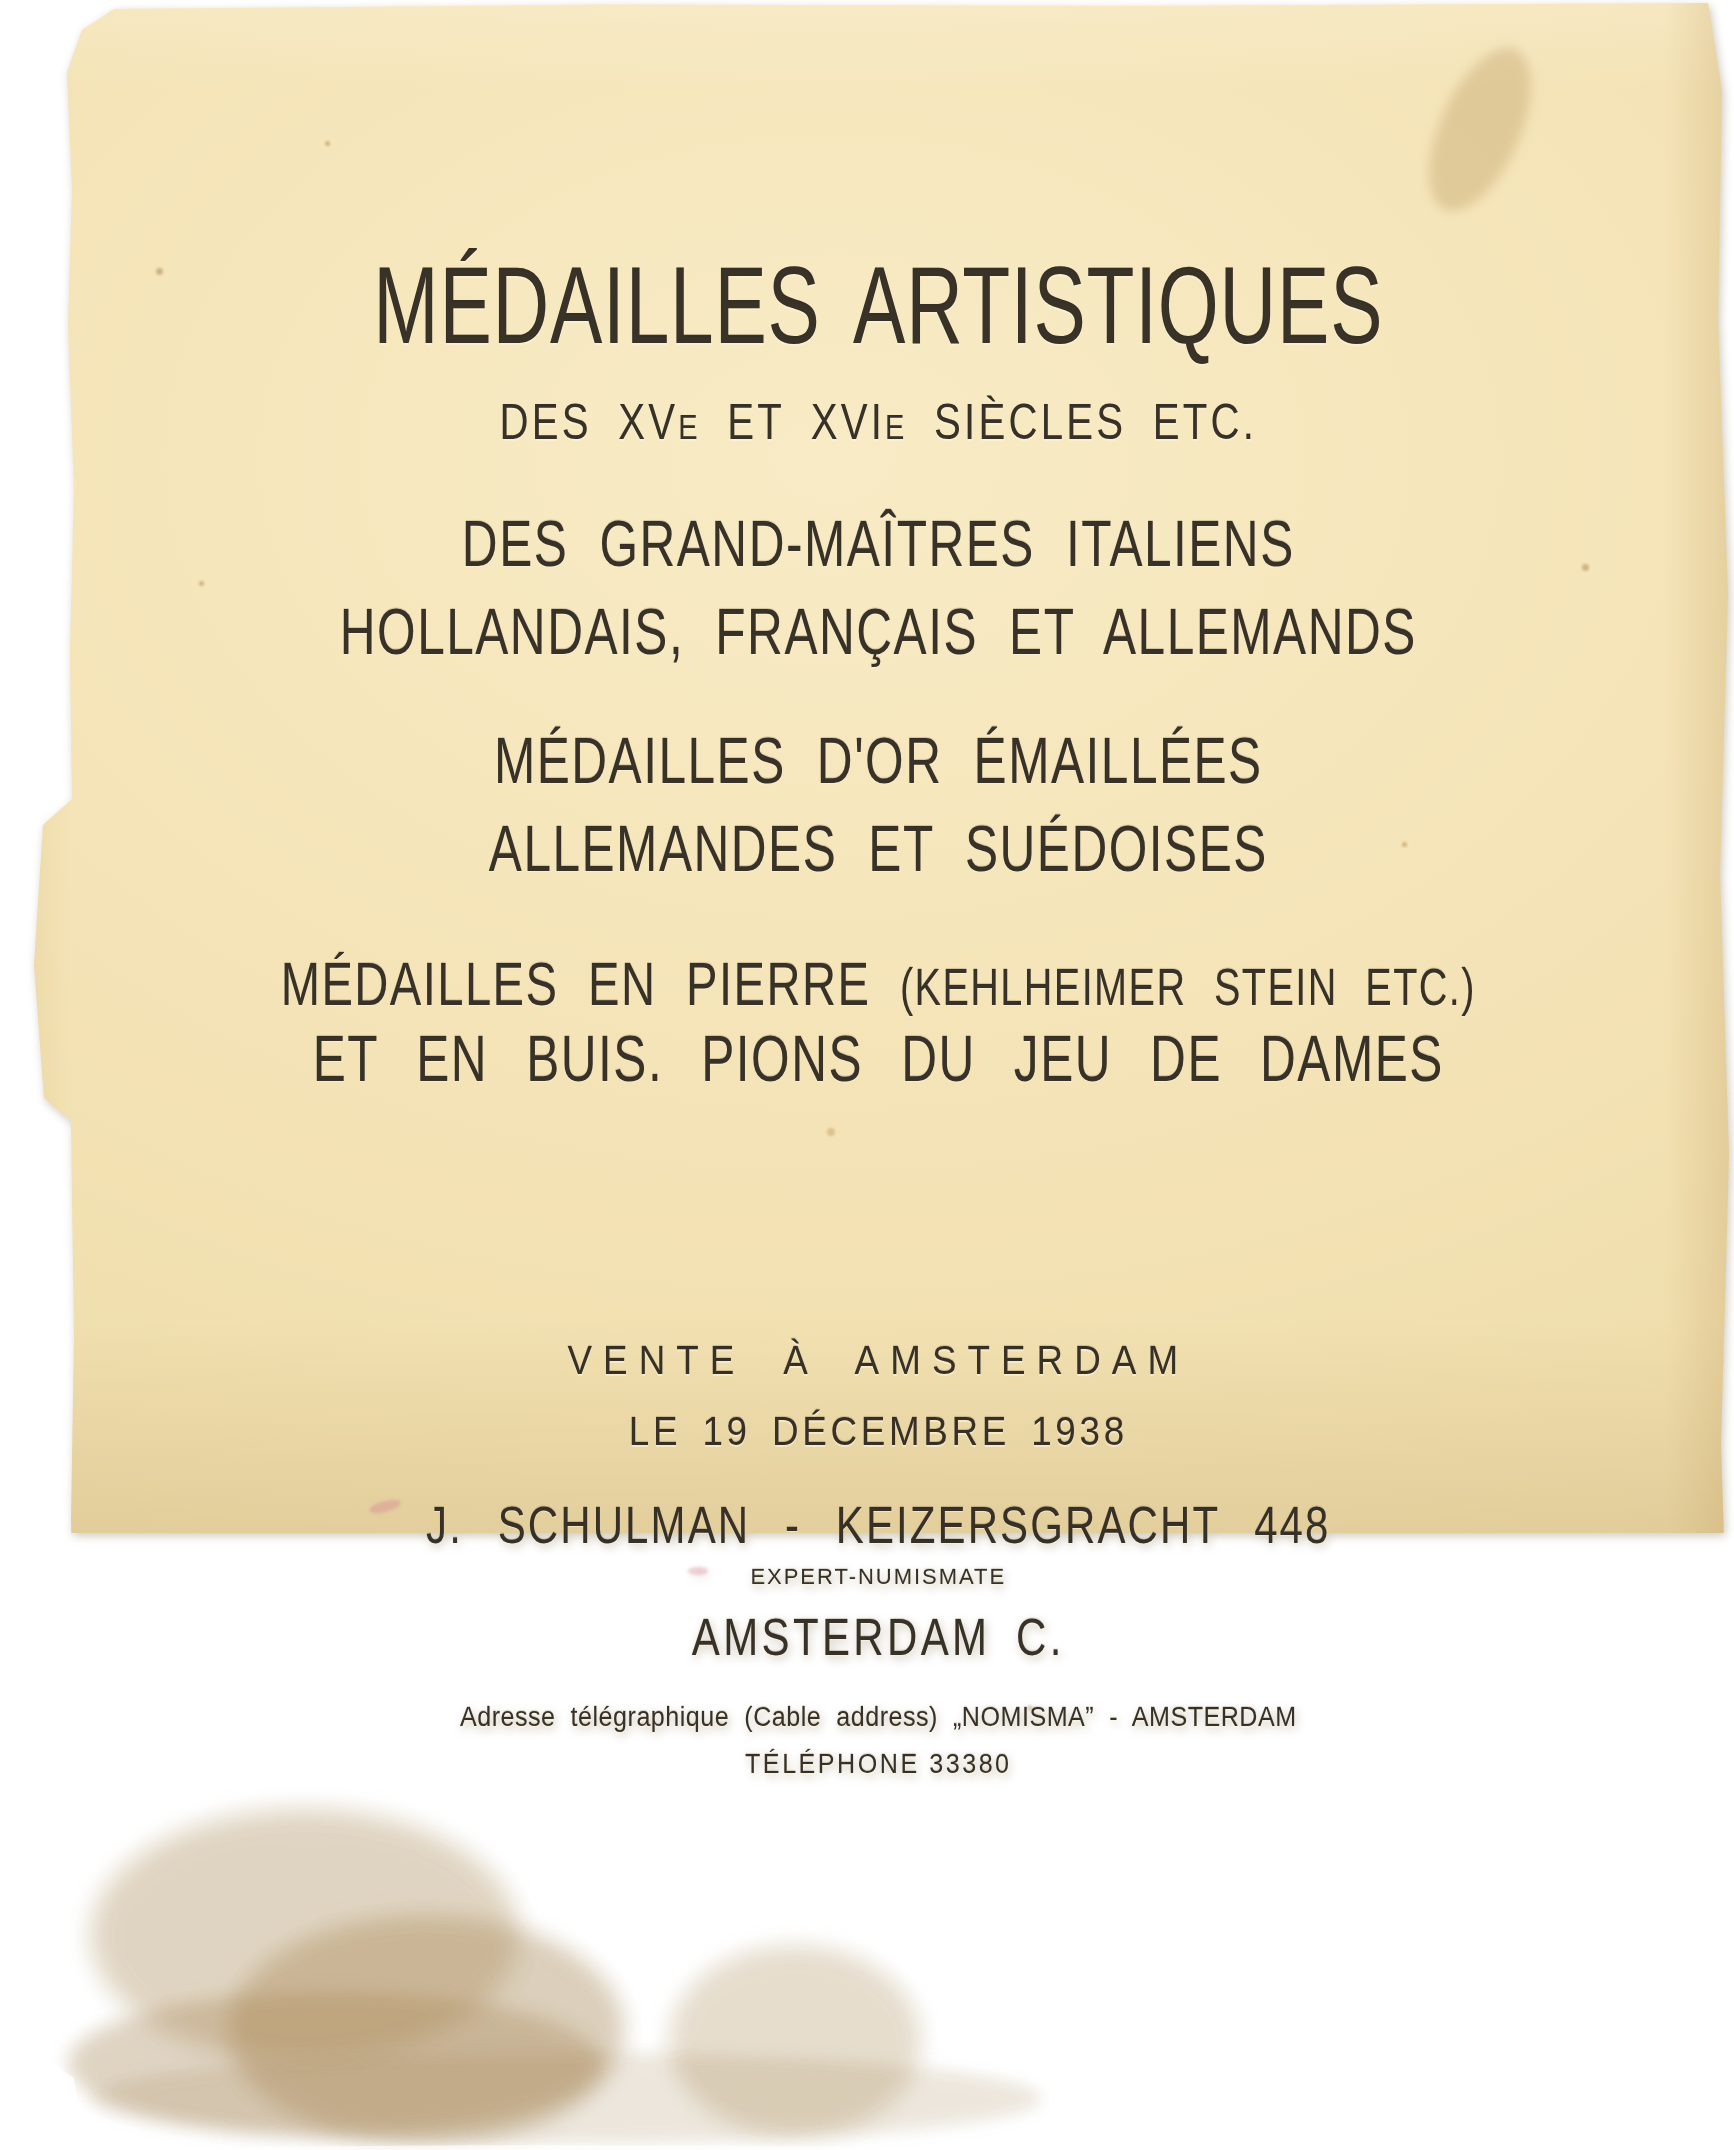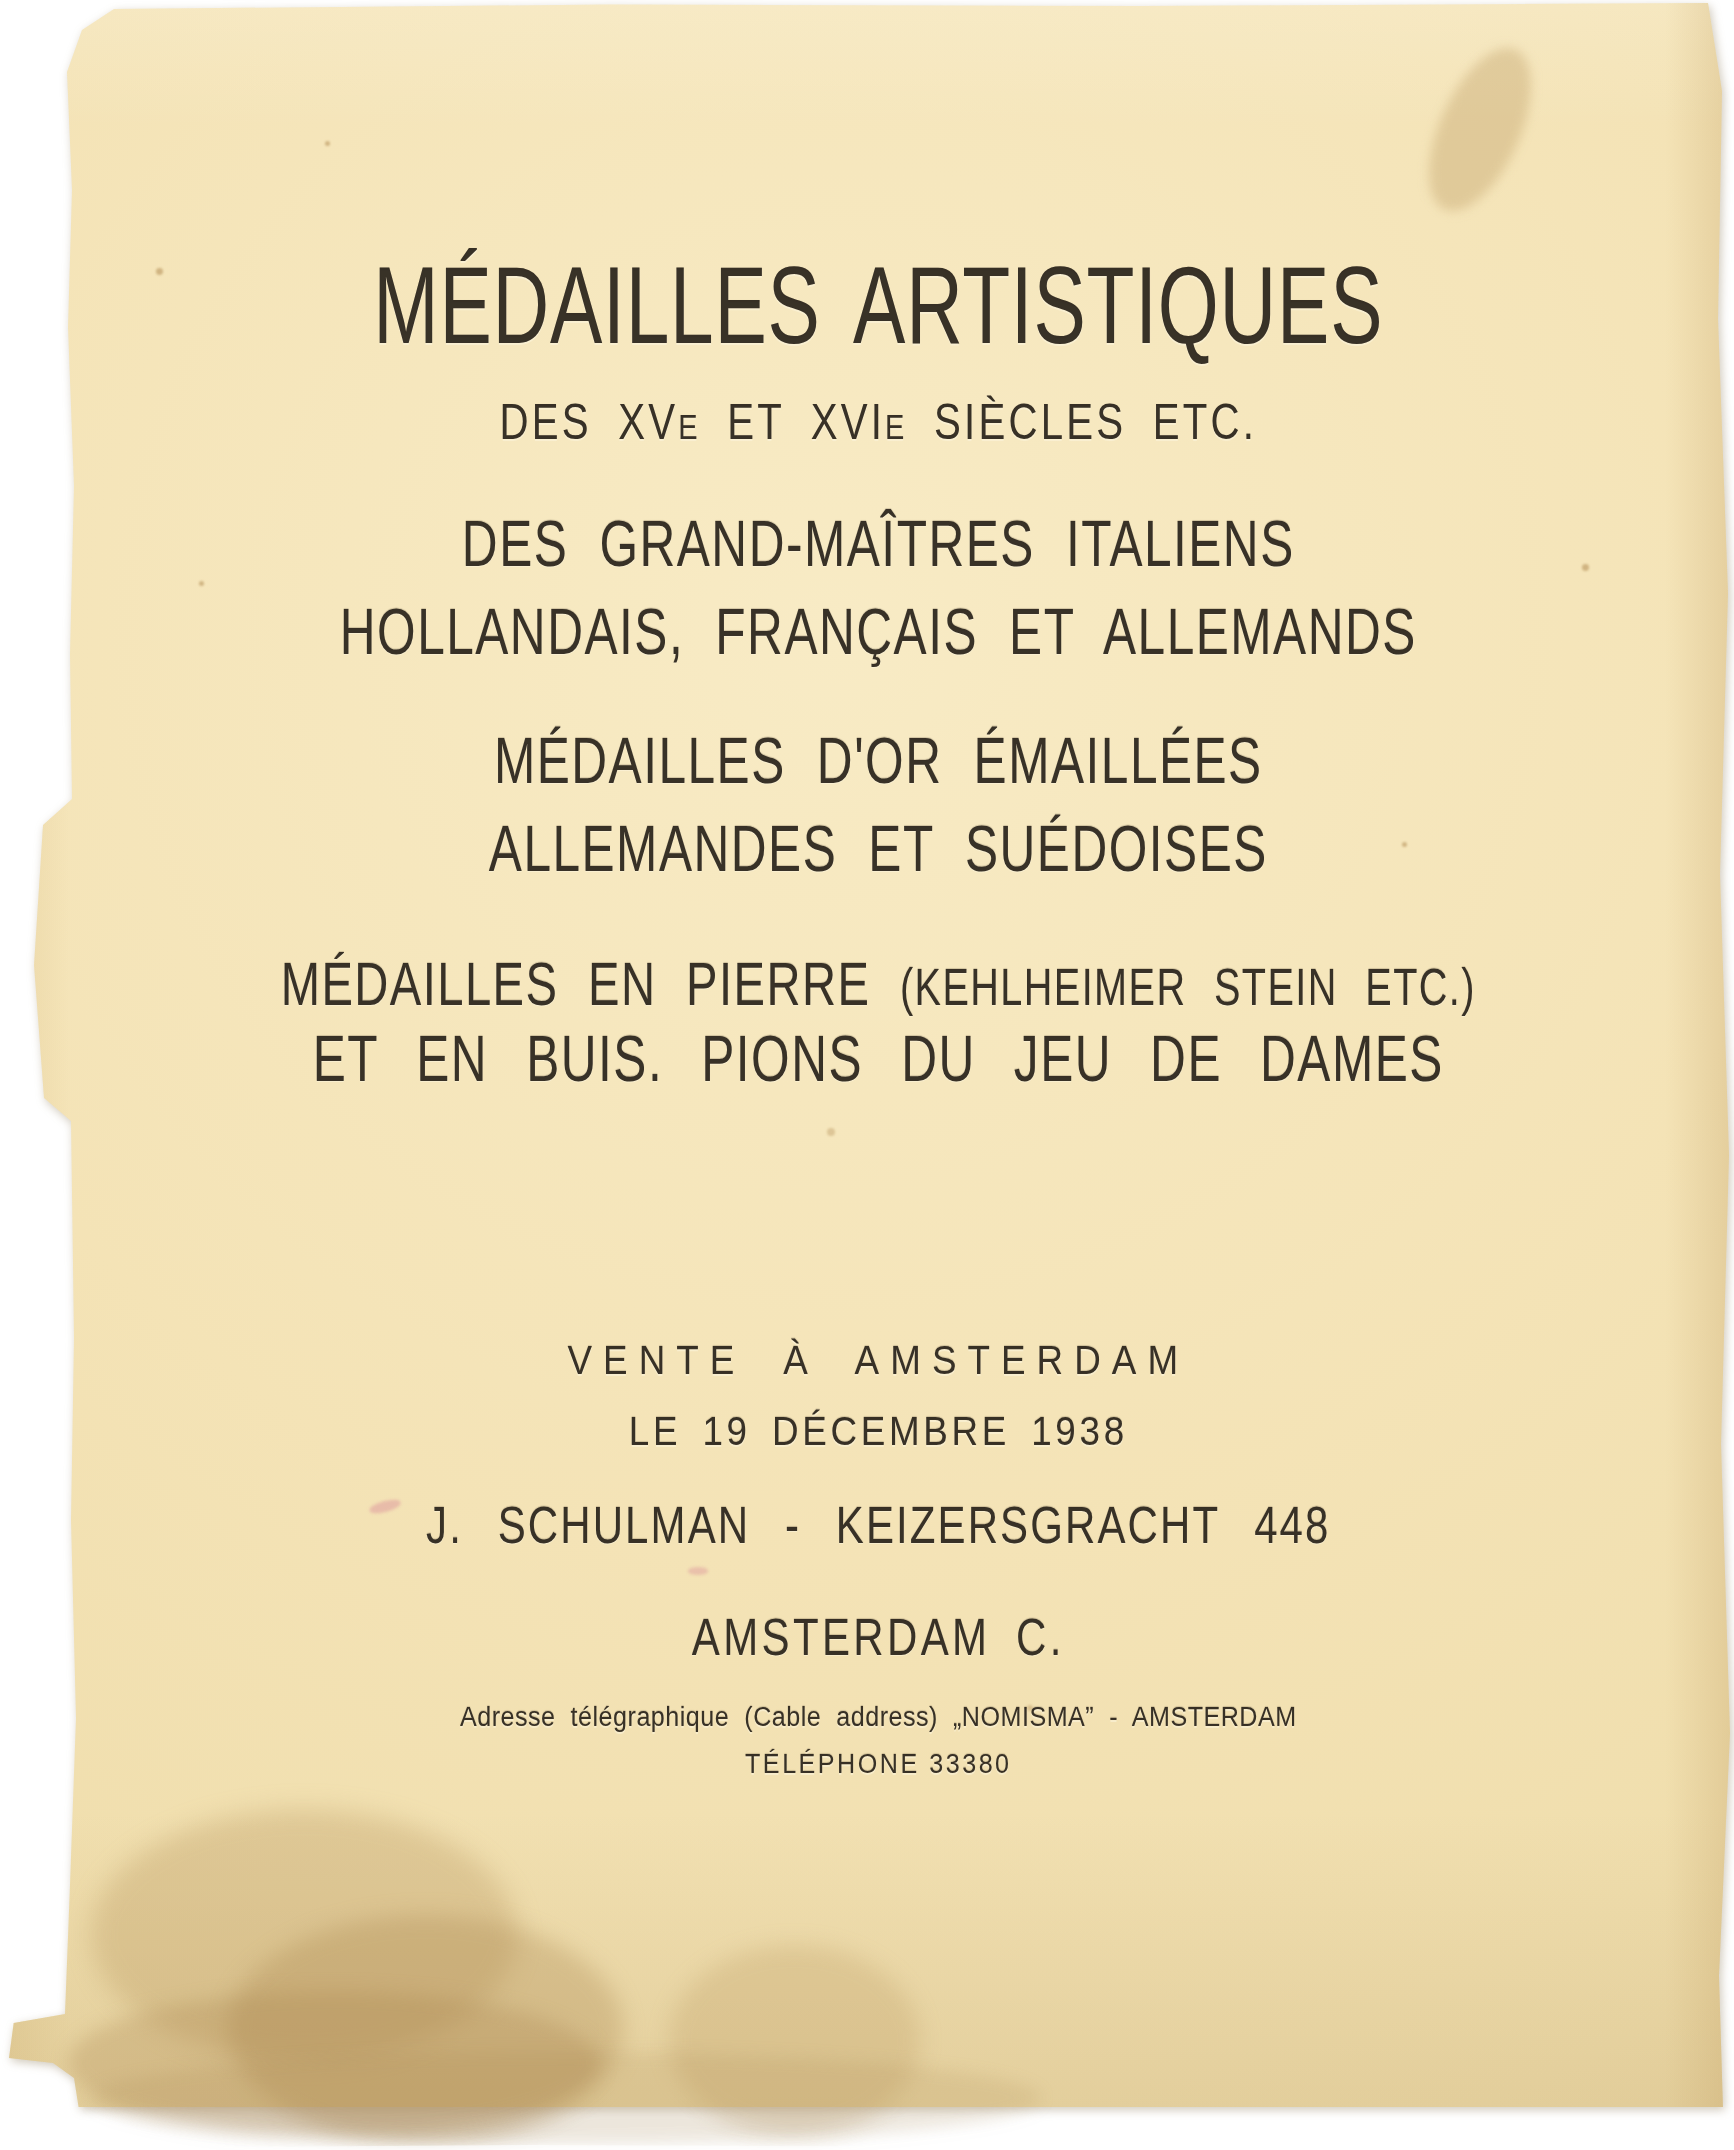--- a/index.html
+++ b/index.html
@@ -7,21 +7,21 @@
     padding: 0;
     width: 1735px;
     height: 2151px;
     background: #ffffff;
     font-family: "Liberation Sans", sans-serif;
     overflow: hidden;
   }
   .scan {
     position: relative;
     width: 1735px;
-    height: 2107px;
+    height: 1533px;
     background: #ffffff;
   }
   .paper-wrap {
     position: absolute;
     inset: 0;
     filter: drop-shadow(2.3px 3px 4.6px rgba(120, 100, 60, 0.35));
   }
   .paper {
     position: absolute;
     inset: 0;
@@ -126,20 +126,21 @@
 
         <div class="line t-big t-s1">
           <span>MÉDAILLES EN PIERRE </span><span class="paren">(KEHLHEIMER STEIN ETC.)</span>
         </div>
         <div class="line t-big t-s2">ET EN BUIS. PIONS DU JEU DE DAMES</div>
 
         <div class="line t-sale1">VENTE À AMSTERDAM</div>
         <div class="line t-sale2">LE 19 DÉCEMBRE 1938</div>
 
         <div class="line t-dealer">J. SCHULMAN - KEIZERSGRACHT 448</div>
+        <div class="line t-expert">EXPERT-NUMISMATE</div>
         <div class="line t-city">AMSTERDAM C.</div>
 
         <div class="line t-cable">Adresse télégraphique (Cable address) „NOMISMA” - AMSTERDAM</div>
         <div class="line t-phone">TÉLÉPHONE 33380</div>
 
       </div>
     </div>
   </div>
 </div>
 

